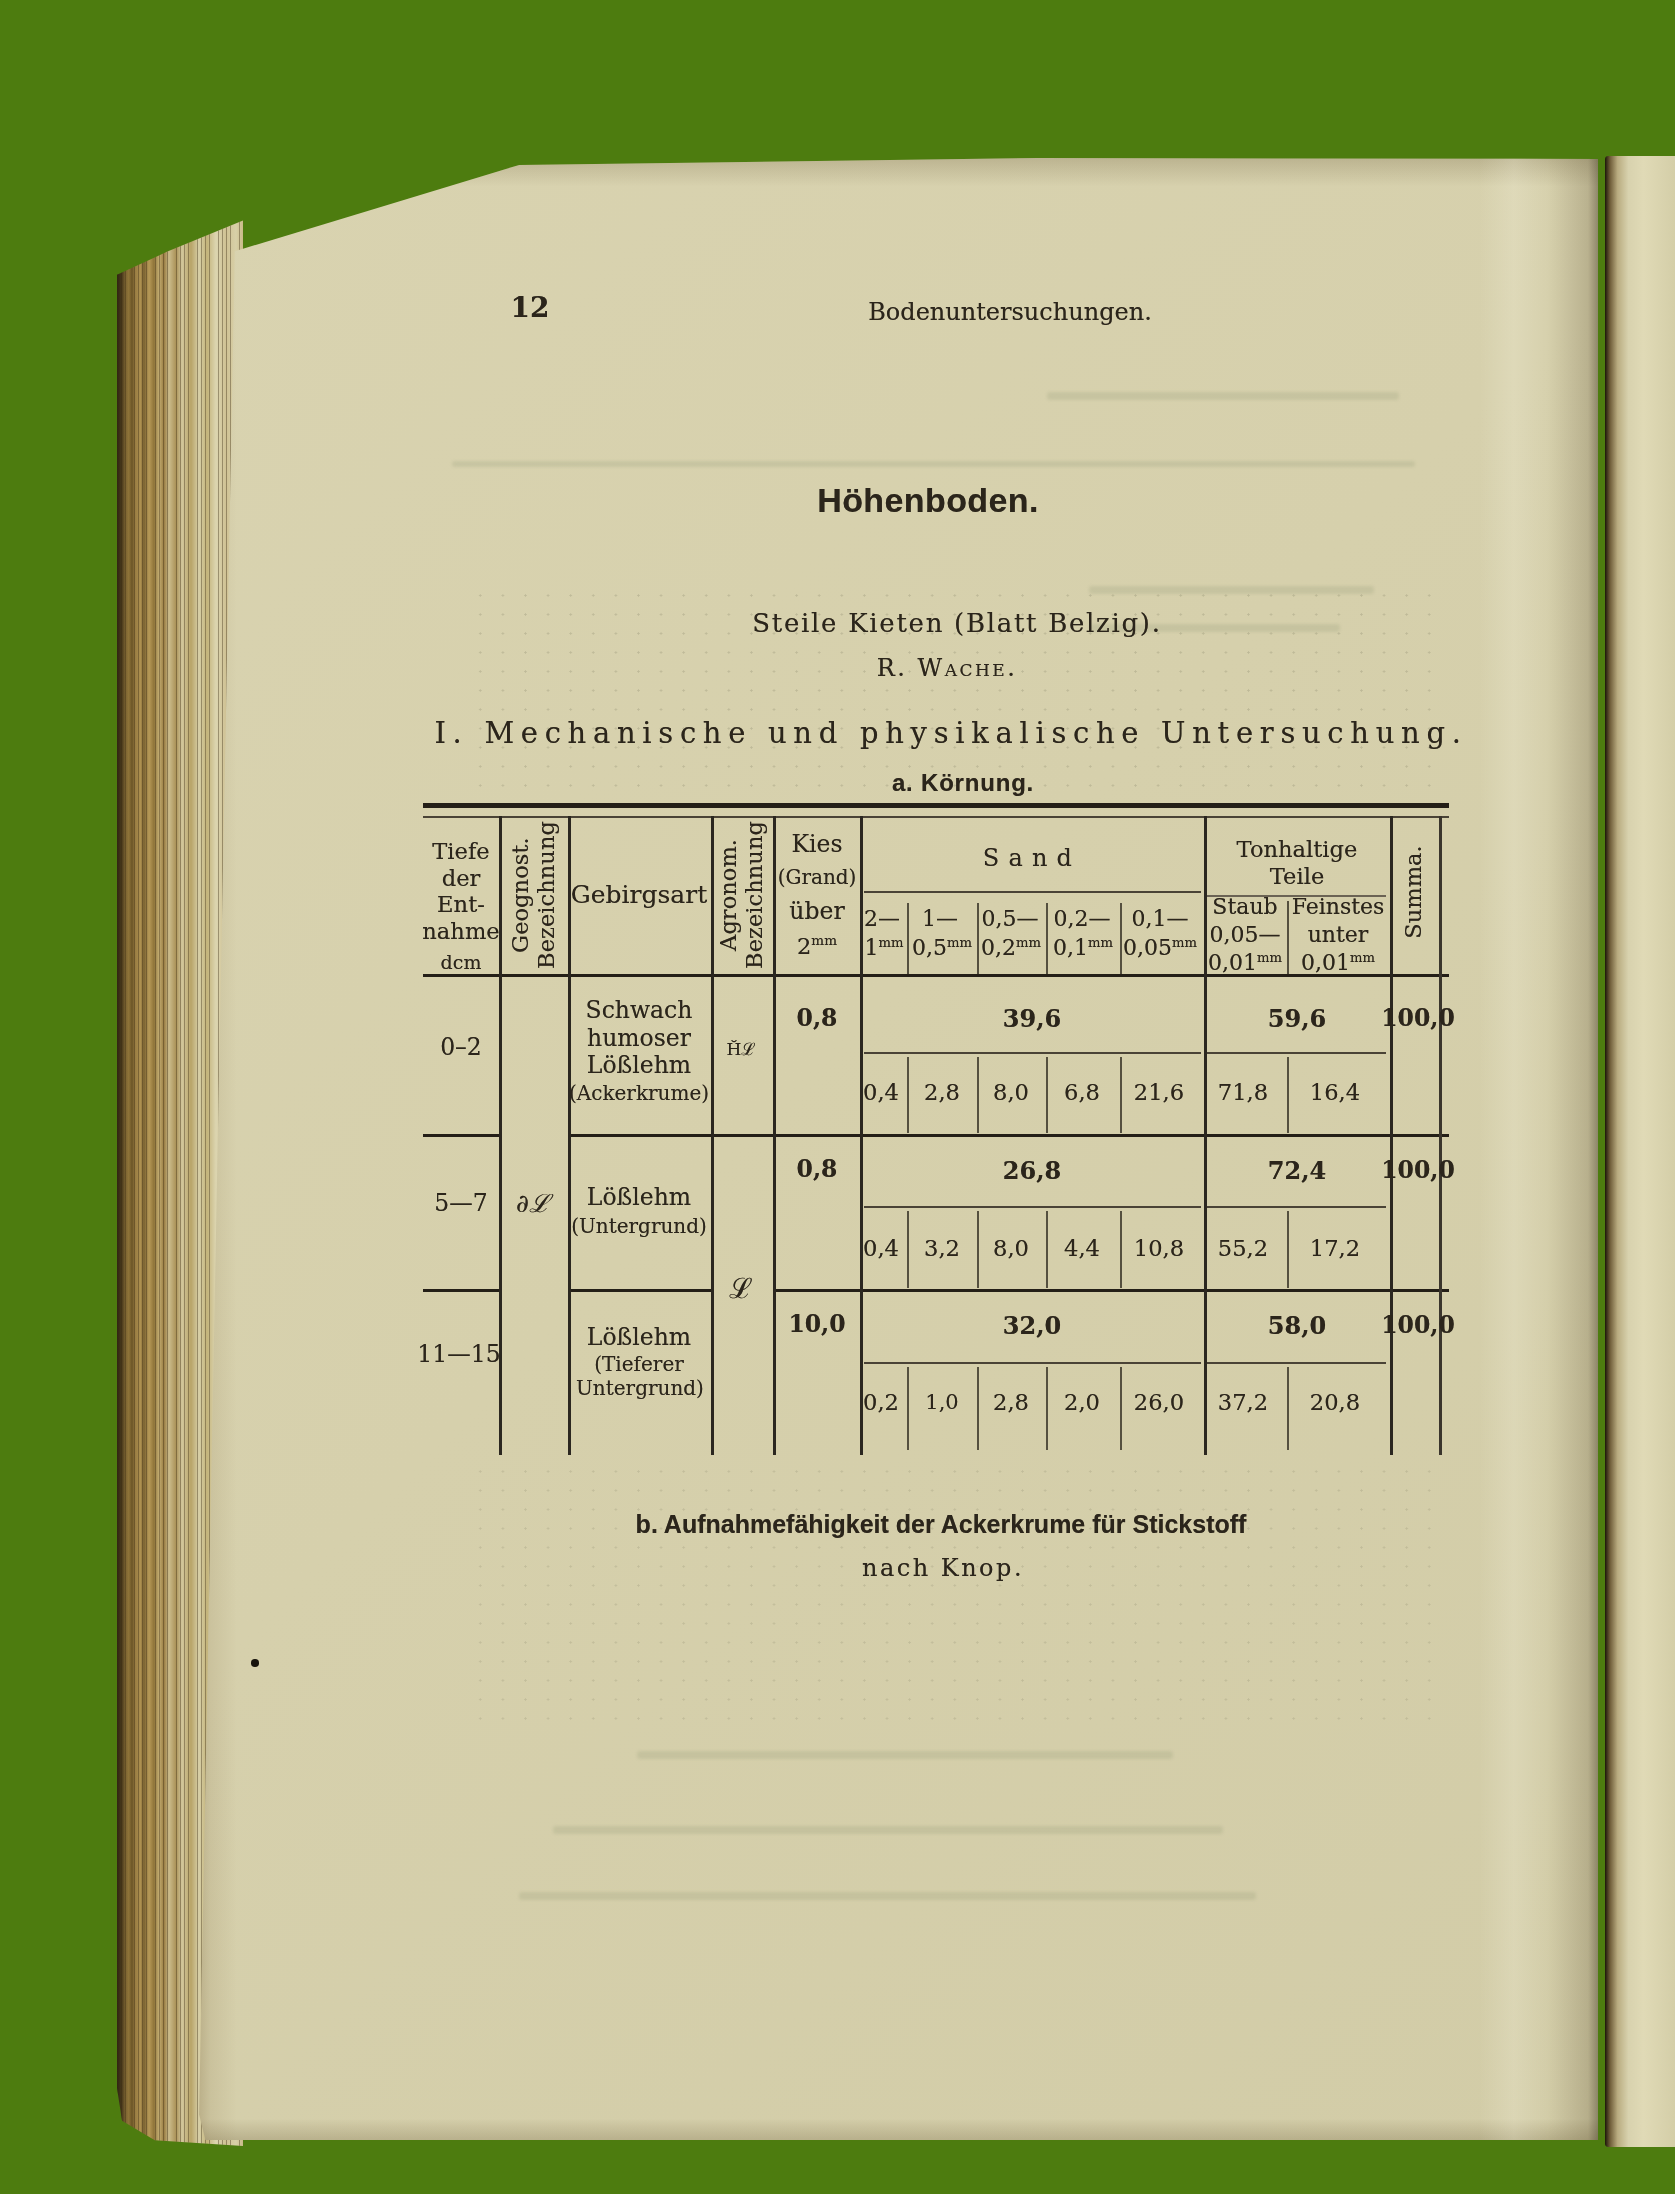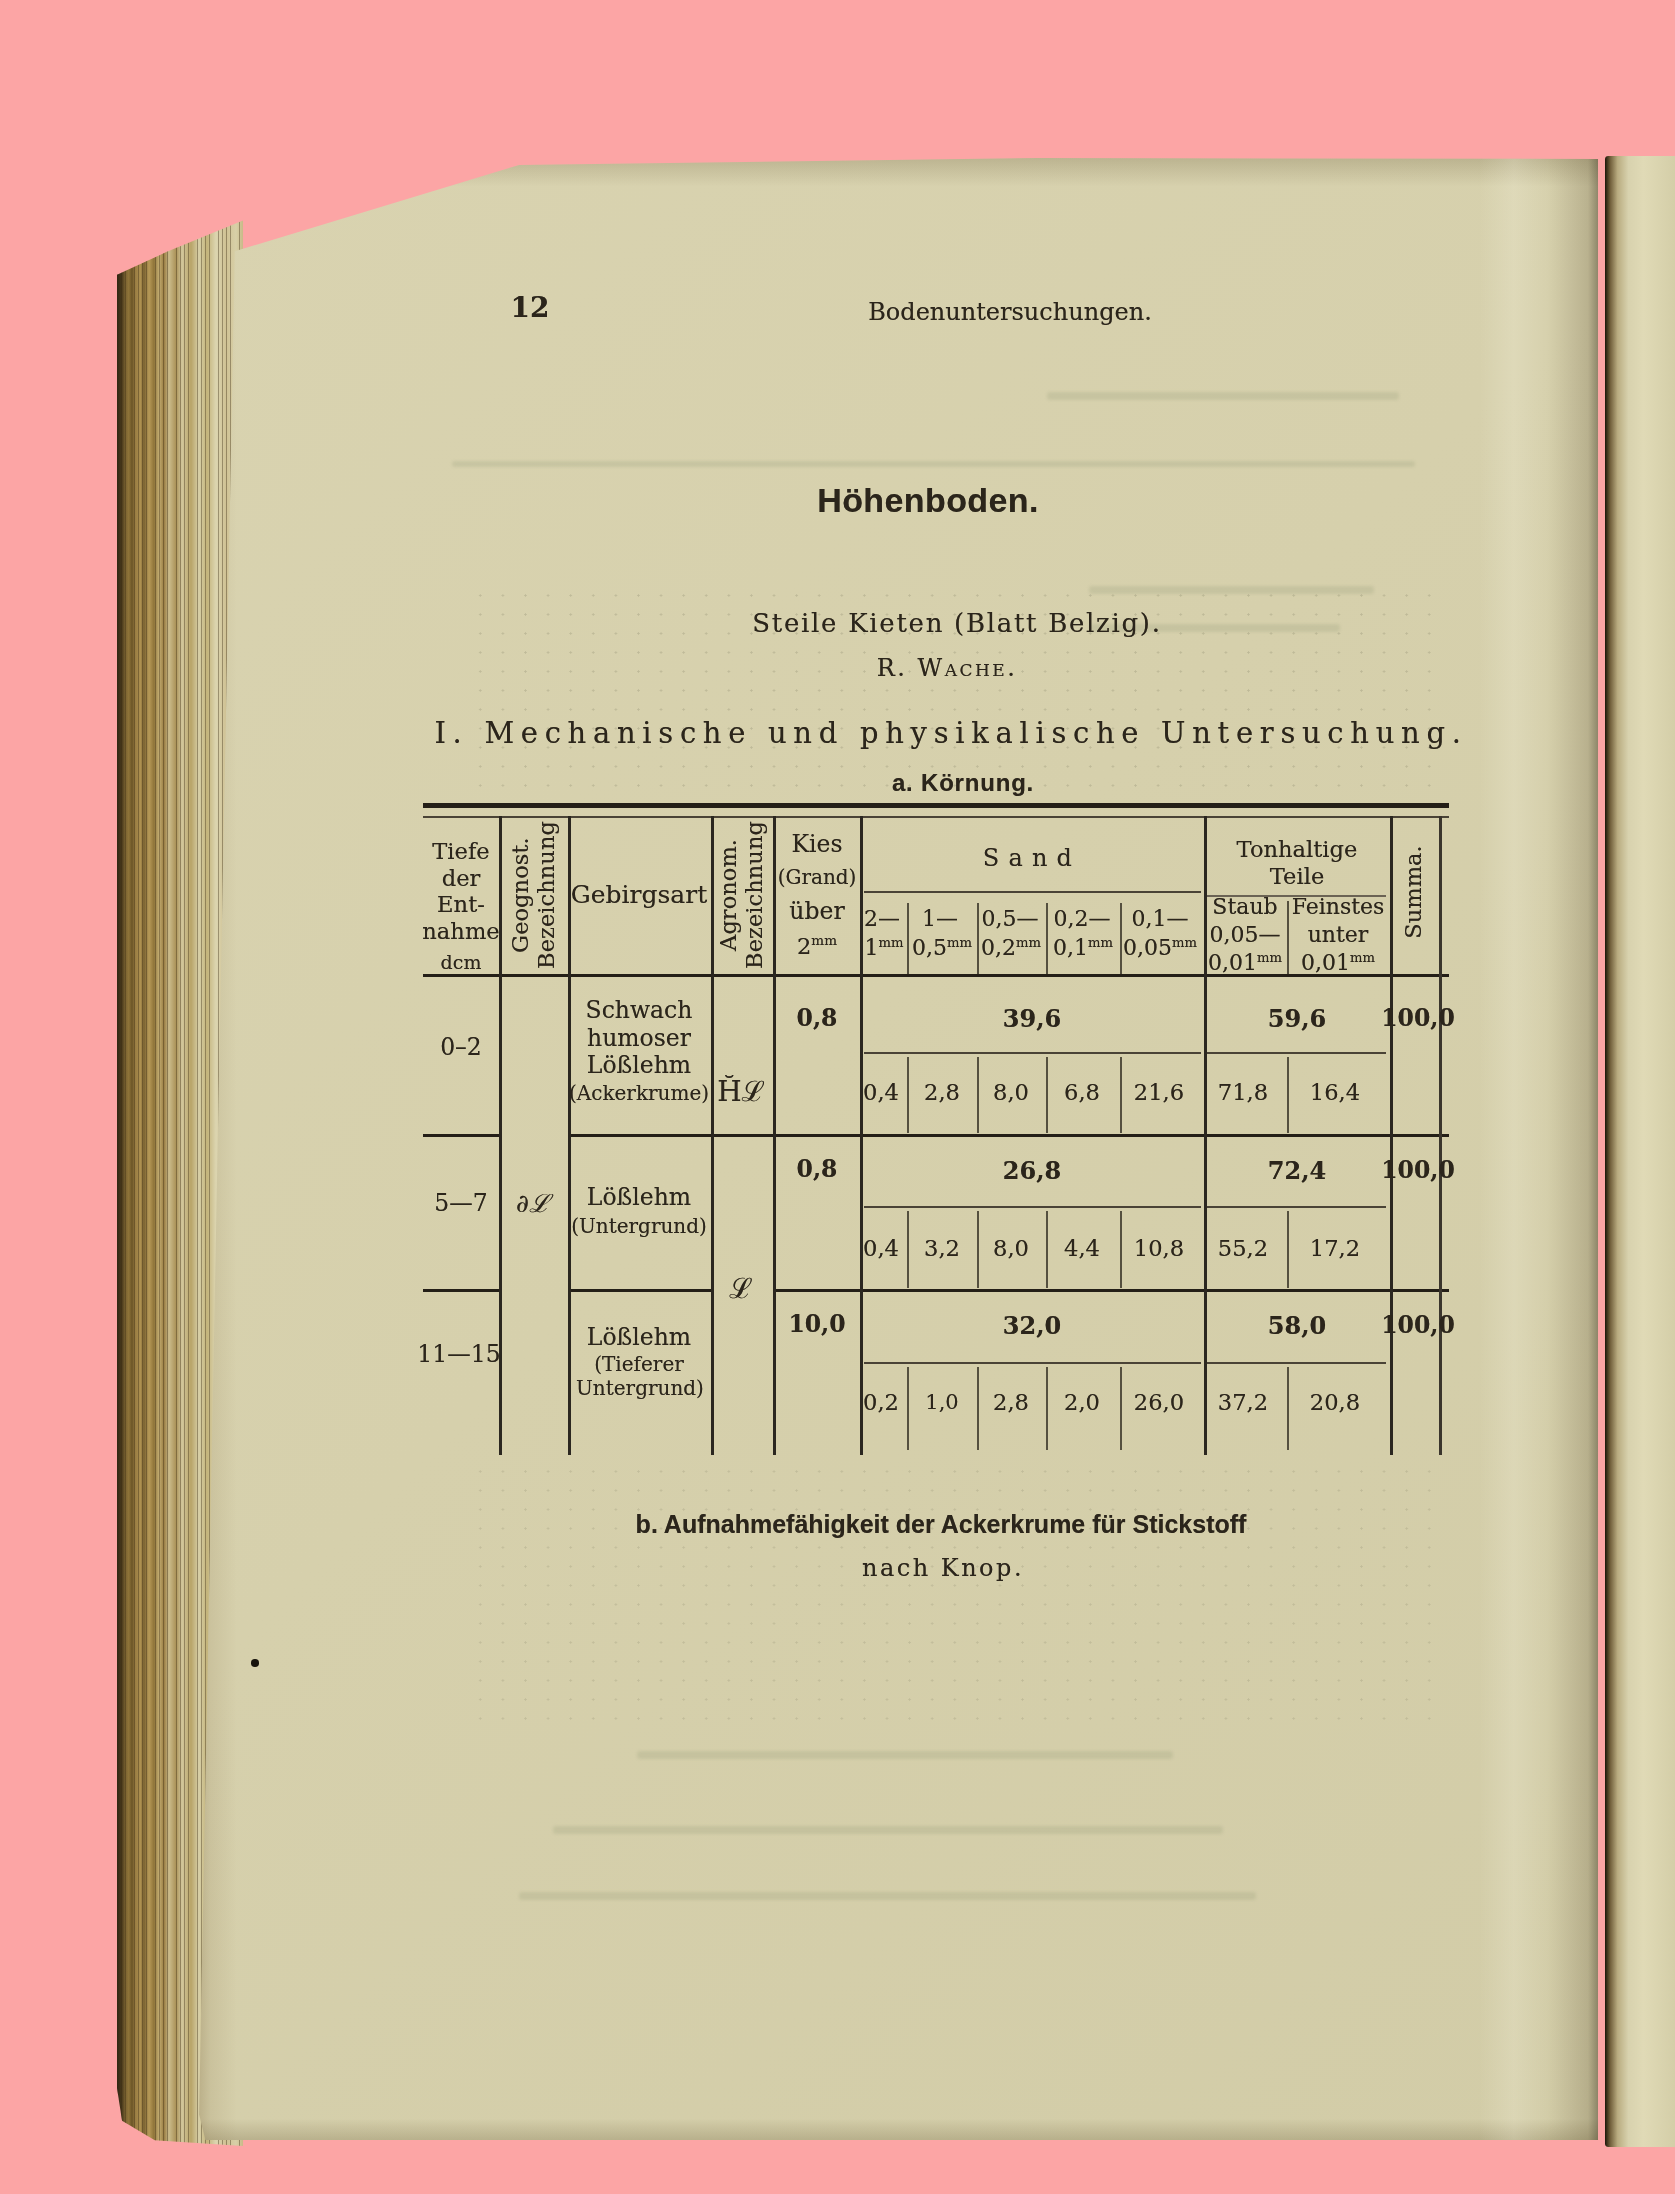--- a/index.html
+++ b/index.html
@@ -1,16 +1,16 @@
 <!DOCTYPE html>
 <html style="font-size:13.4px"><head>
 <meta charset="utf-8">
 <style>
   html,body{margin:0;padding:0;background:#000;}
-  #stage{position:relative;width:1676px;height:2194px;background:#fca5a5;overflow:hidden;
+  #stage{position:relative;width:1676px;height:2194px;background:#4d7c0f;overflow:hidden;
          font-family:"DejaVu Serif",serif;color:#2b251b;}
   
   .edge-stack{position:absolute;left:117px;top:209px;width:126px;height:1937px;
     background:
       repeating-linear-gradient(90deg, rgba(55,40,16,.38) 0 0.8px, rgba(0,0,0,0) 0.8px 4.2px),
       linear-gradient(90deg,#2e2413 0,#4a3a1c 5px,#7a6231 8.4px,#8f7439 11.7px,#6b5426 15px,
         #9a7d42 18.4px,#ad9050 23.5px,#7a6231 27px,#b79a58 32px,#8f7439 37px,#c3ad72 42px,
         #9a7d42 47px,#cbbc8c 52px,#ab9258 59px,#d2c79c 65px,#b8a468 74px,#d8d0a8 82px,
         #c3b37a 90px,#dcd5b0 99px,#cfc193 109px,#d8d0a8 119px,#c9ba88 126px);
     clip-path:polygon(0 3.4%,40% 2.2%,100% .6%,100% 100%,30% 99.7%,4% 98.7%,0 97%);}
@@ -167,21 +167,21 @@
   <div class="c" style="left:1245px;top:935px;font-size:22px;">0,05—</div>
   <div class="c" style="left:1245px;top:963px;font-size:22px;"><span>0,01</span><sup>mm</sup></div>
   <div class="c" style="left:1338px;top:907px;font-size:22px;">Feinstes</div>
   <div class="c" style="left:1338px;top:935px;font-size:22px;">unter</div>
   <div class="c" style="left:1338px;top:963px;font-size:22px;"><span>0,01</span><sup>mm</sup></div>
   <div class="c vert" style="left:1414px;top:892px;font-size:22.6px;">Summa.</div>
 
   <div class="c" style="left:461px;top:1048px;font-size:23.5px;">0–2</div>
   <div class="c wrap" style="left:639px;top:1039px;width:144px;font-size:23.5px;">Schwach humoser Lößlehm</div>
   <div class="c" style="left:639px;top:1094px;font-size:20px;">(Ackerkrume)</div>
-  <div class="c" style="left:741px;top:1092px;font-size:28px;">H̆ℒ</div>
+  <div class="c" style="left:741px;top:1049px;font-size:17px;">H̆ℒ</div>
   <div class="c b" style="left:817px;top:1019px;font-size:23.5px;">0,8</div>
   <div class="c b" style="left:1032px;top:1019px;font-size:24px;">39,6</div>
   <div class="c b" style="left:1297px;top:1019px;font-size:24px;">59,6</div>
   <div class="c b" style="left:1418px;top:1019px;font-size:23.5px;">100,0</div>
   <div class="c" style="left:881px;top:1092px;font-size:22.6px;">0,4</div>
   <div class="c" style="left:942px;top:1092px;font-size:22.6px;">2,8</div>
   <div class="c" style="left:1011px;top:1092px;font-size:22.6px;">8,0</div>
   <div class="c" style="left:1082px;top:1092px;font-size:22.6px;">6,8</div>
   <div class="c" style="left:1159px;top:1092px;font-size:22.6px;">21,6</div>
   <div class="c" style="left:1243px;top:1092px;font-size:22.6px;">71,8</div>

